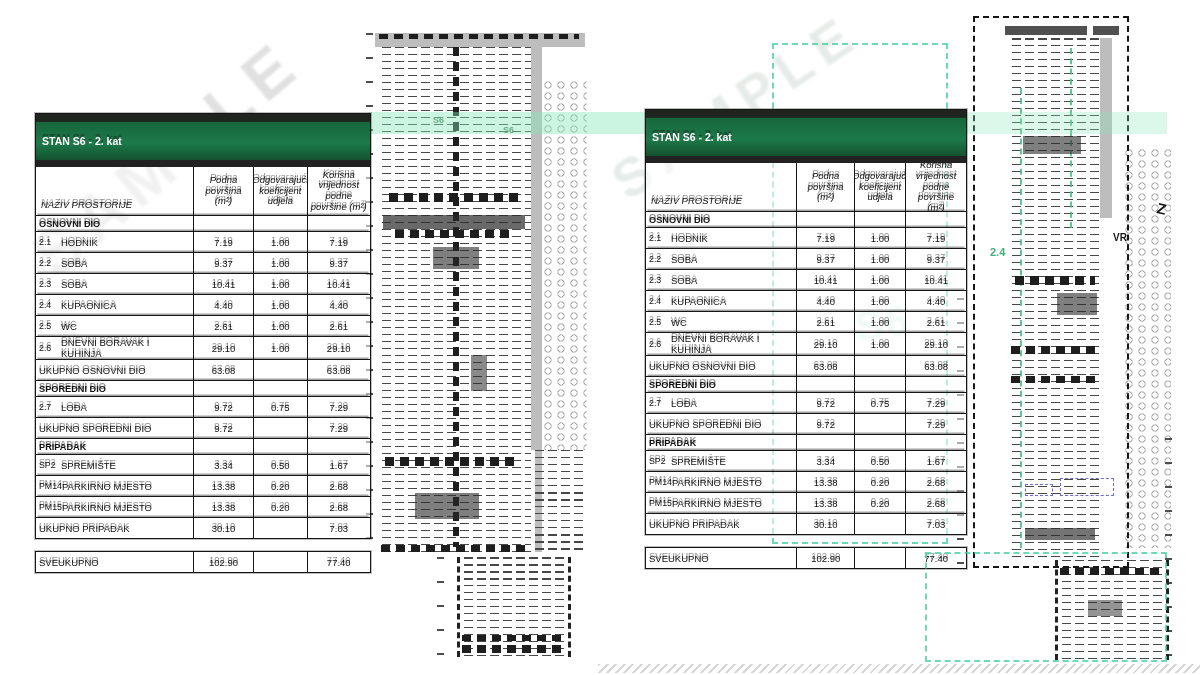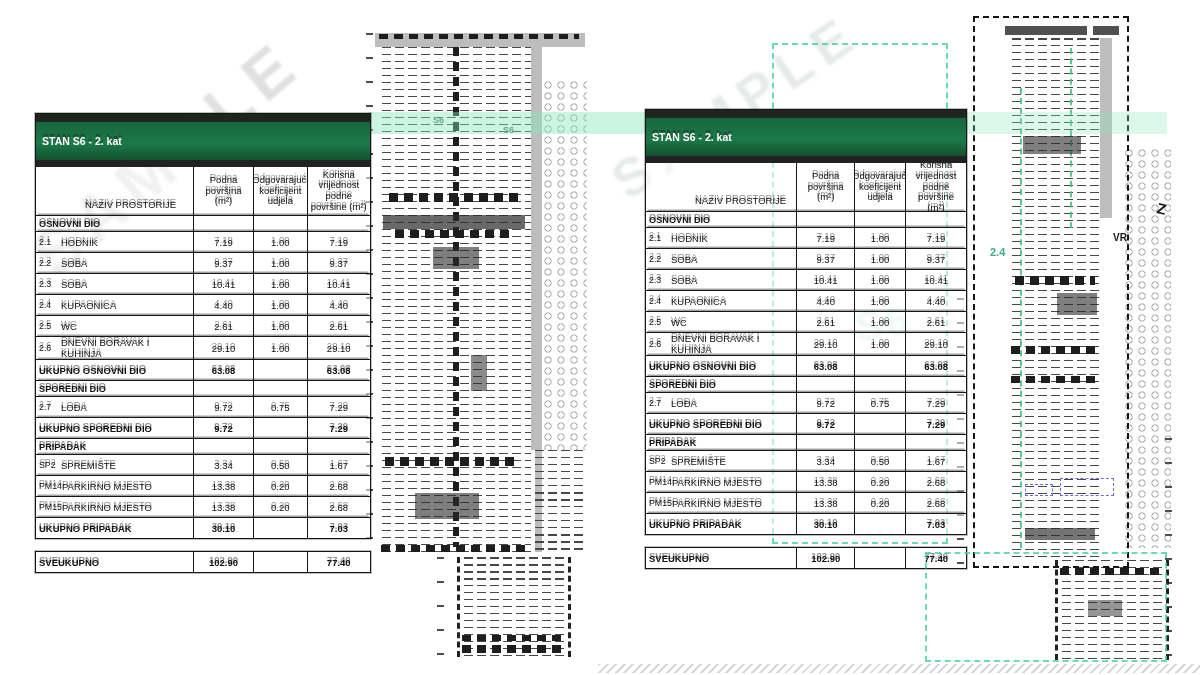--- a/index.html
+++ b/index.html
@@ -13,28 +13,28 @@
   
   .tablewrap{position:absolute;filter:blur(.35px);z-index:3;}
   .tbox{border:1.6px solid #151515;box-shadow:0 0 0 1px rgba(0,0,0,.25);background:rgba(255,255,255,.55);}
   .titlebar{height:21px;background:linear-gradient(180deg,#20241f 0%,#20241f 14%,#17663c 15%,#1c7a49 55%,#14532f 86%,#222 87%,#222 100%);
             color:#fff;font-size:10.5px;font-weight:bold;display:flex;align-items:center;padding:16px 6px;
             text-shadow:0 -2px 0 rgba(255,255,255,.35);}
   .trow{display:grid;grid-template-columns:47% 18% 16% 19%;border-top:1px solid #161616;
         box-shadow:0 -3px 0 -1.5px rgba(10,10,10,.38);}
   .trow.noline{border-top:none;box-shadow:none;}
   .hdr{height:48px;font-size:8.2px;line-height:1.12;}
-  .hdr .c{display:flex;align-items:center;justify-content:center;text-align:center;padding:1px 2px;}
-  .hdr .c:first-child{justify-content:flex-start;text-align:left;padding-left:5px;align-items:flex-end;padding-bottom:4px;margin-left:44px;}
+  .hdr .c{display:flex;align-items:center;justify-content:center;text-align:center;padding:1px 2px;font-style:italic;}
+  .hdr .c:first-child{justify-content:flex-start;text-align:left;padding-left:5px;align-items:flex-end;padding-bottom:4px;}
   .c{border-left:1px solid #161616;padding:0 3px;display:flex;align-items:center;font-size:9.5px;
      min-height:20px;overflow:hidden;}
   .c:first-child{border-left:none;}
   .c.num{justify-content:center;}
   .grouprow .c{font-weight:bold;font-size:9.2px;min-height:15px;}
-  .totalrow .c{font-weight:bold;}
+  .totalrow .c{font-weight:normal;}
   .code{display:inline-block;min-width:22px;font-size:8.8px;}
   .ghost{text-shadow:0 -3.2px 0 rgba(25,25,25,.5);}
   .spacer{height:12px;}
   .grandbox{border:1.6px solid #151515;box-shadow:0 0 0 1px rgba(0,0,0,.25);}
   .grandbox .trow{border-top:none;}
   
   .plan{position:absolute;z-index:1;}
   .hatch{position:absolute;background-image:
       repeating-linear-gradient(90deg,#ffffff 0 4px,rgba(255,255,255,0) 4px 13px),
       repeating-linear-gradient(180deg,#474747 0 1.5px,rgba(255,255,255,0) 1.5px 7px);}

